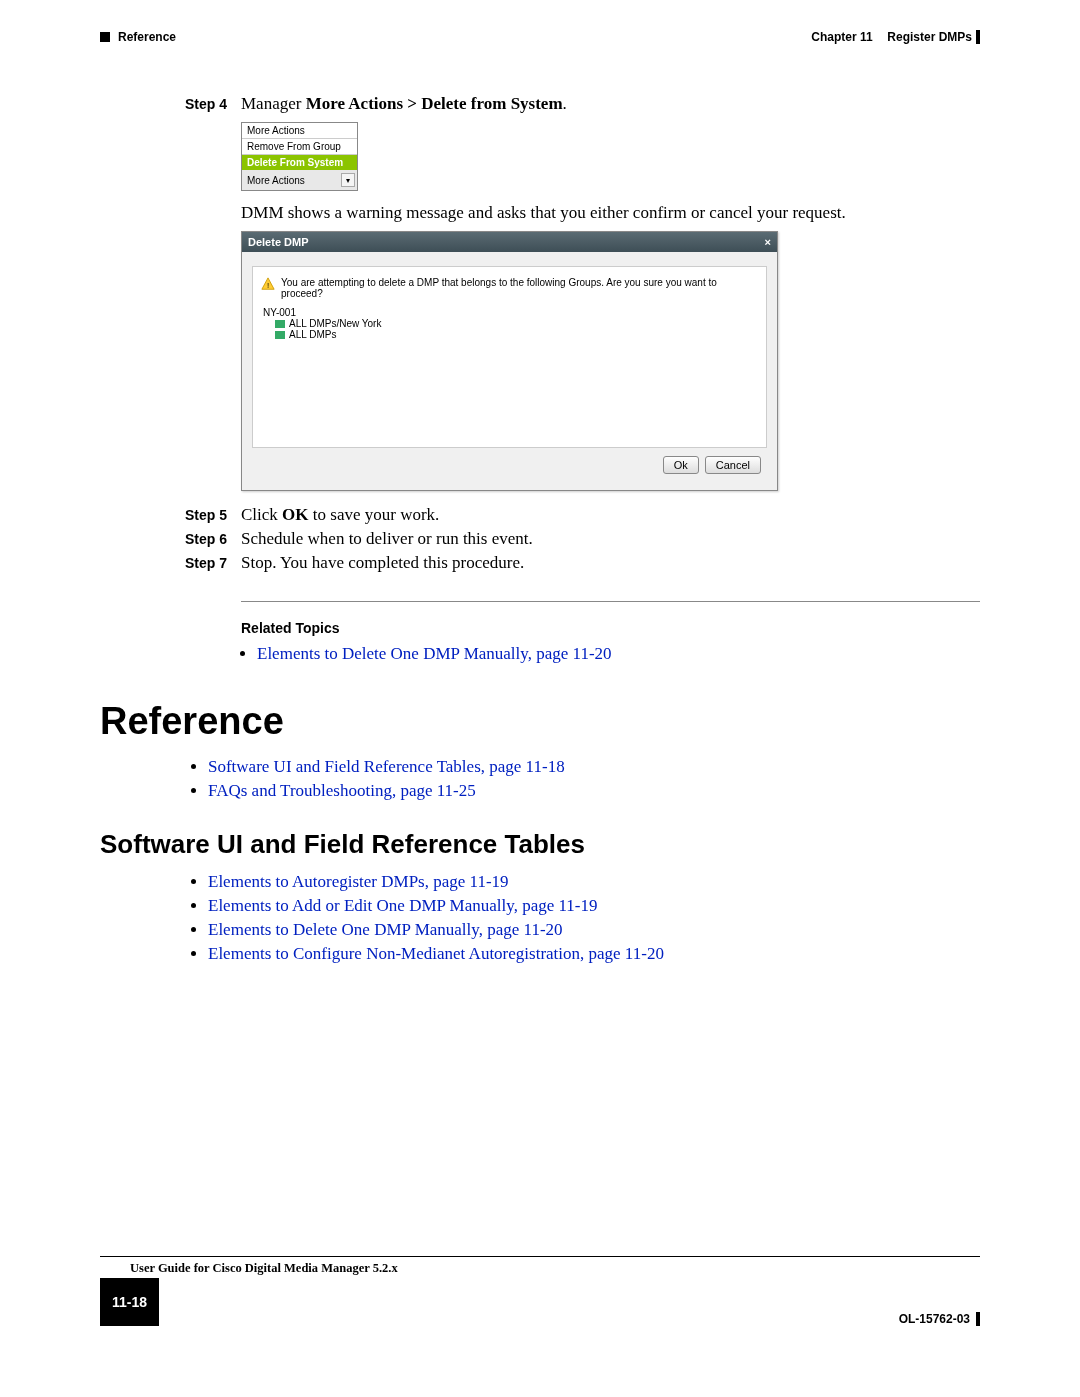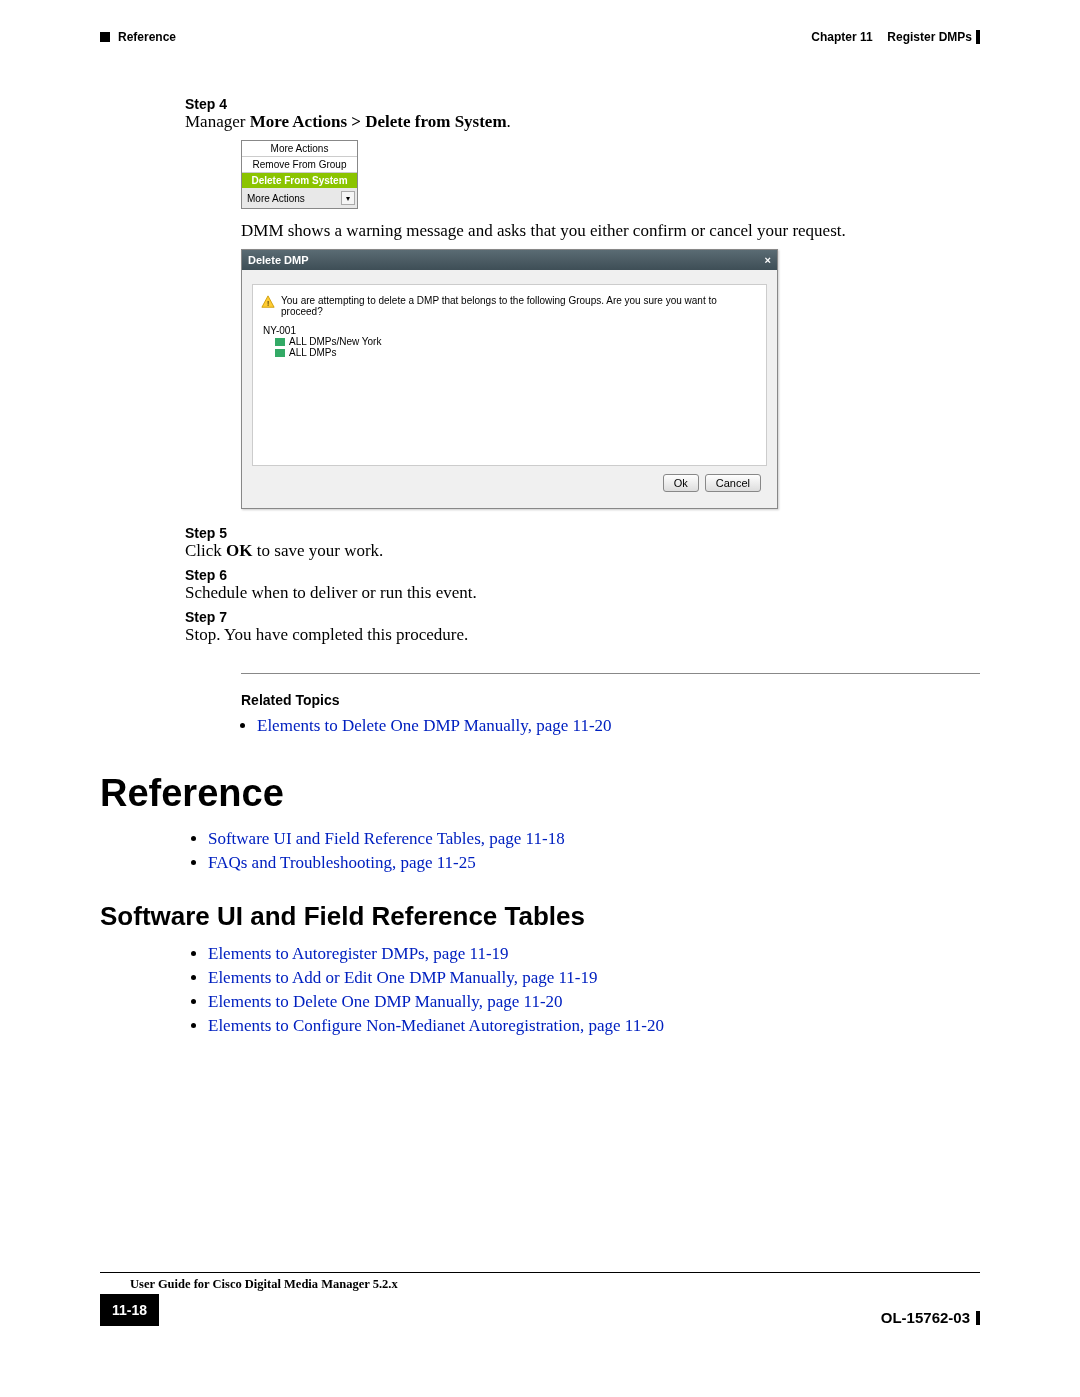--- a/index.html
+++ b/index.html
@@ -24,25 +24,25 @@
     font-family: Arial, Helvetica, sans-serif;
     font-size: 12px;
     font-weight: bold;
     margin-bottom: 50px;
   }
   .header-left { display:flex; align-items:center; gap:8px;}
   .header-right { display:flex; align-items:center; gap:4px;}
   .black-sq { width:10px; height:10px; background:#000; display:inline-block; }
   .black-bar { width:4px; height:14px; background:#000; display:inline-block;}
   .content { padding-left: 85px; }
-  .step-row { display:flex; align-items:flex-start; margin-bottom:4px;flex-direction:column; }
+  .step-row { display:flex; align-items:flex-start; margin-bottom:4px; }
   .step-label { font-family: Arial, Helvetica, sans-serif; font-weight:bold; font-size:14px; width:56px; flex-shrink:0; padding-top:2px;}
   .step-body { flex:1; }
   .or-label { font-family: Arial, Helvetica, sans-serif; font-weight:bold; font-size:13px; margin:18px 0 18px 56px;}
-  .dropdown-img { margin: 8px 0 12px 56px; border:1px solid #888; width:115px; font-family:Arial,sans-serif; font-size:10px; background:#fff;text-align:center;}
+  .dropdown-img { margin: 8px 0 12px 56px; border:1px solid #888; width:115px; font-family:Arial,sans-serif; font-size:10px; background:#fff;}
   .dropdown-img div { padding:2px 5px; border-bottom:1px solid #ccc; }
   .dropdown-img .selected { background:#8bc400; color:#fff; border:none;font-weight:bold;}
   .dropdown-img .btn-row { background:#e8e8e8; display:flex; justify-content:space-between; align-items:center; border:none; padding:3px 2px 3px 5px;}
   .dropdown-img .arrow { width:12px; height:12px; display:inline-flex; align-items:center; justify-content:center; background:#f5f5f5; border:1px solid #aaa; font-size:8px;}
   .dialog-wrap { margin: 8px 0 14px 56px;}
   .dialog { width:535px; font-family:Arial,sans-serif; font-size:10px; background:#84cc16; border:1px solid #888; box-shadow:1px 1px 2px rgba(0,0,0,0.2);}
   .dialog-title { background:linear-gradient(#5a6b73,#3e4e56); color:#fff; padding:4px 6px; font-weight:bold; display:flex; justify-content:space-between; align-items:center; font-size:11px;}
   .dialog-close { font-weight:bold; cursor:default;}
   .dialog-body { padding:14px 10px 8px 10px; background:#f0f0f0;}
   .warn-box { background:#fff; border:1px solid #ccc; padding:10px 8px 40px 8px; min-height:130px;}
@@ -60,22 +60,22 @@
   ul.links li a { color:#0020c0; text-decoration:none;}
   h1.big { font-family:Arial,Helvetica,sans-serif; font-weight:600; font-size:38px; margin:36px 0 14px 0;}
   h2.sub { font-family:Arial,Helvetica,sans-serif; font-weight:600; font-size:26px; margin:28px 0 12px 0;}
   ul.plain { margin:0 0 0 108px; padding:0;}
   ul.plain li { margin:4px 0;}
   ul.plain li a { color:#0020c0; text-decoration:none;}
   .footer { position:absolute; bottom:4px; left:100px; right:100px;}
   .footer-line { border-top:1px solid #000; margin-bottom:0;}
   .footer-row { display:flex; justify-content:space-between; align-items:flex-end; font-family:Arial,Helvetica,sans-serif;}
   .footer-title { font-weight:bold; font-size:12.5px; padding:4px 0 2px 30px;}
-  .page-num-box { background:#000; color:#fff; font-weight:bold; padding:8px 12px; font-size:14px; display:inline-block;}
-  .doc-id { font-size:15px; font-weight:bold; display:flex; align-items:center; gap:6px;}
+  .page-num-box { background:#000; color:#fff; font-weight:bold; padding:16px 12px; font-size:14px; display:inline-block;}
+  .doc-id { font-size:12px; font-weight:bold; display:flex; align-items:center; gap:6px;}
 </style>
 </head>
 <body>
 
 <div class="page">
 
   <div class="header-row">
     <div class="header-left">
       <span class="black-sq"></span>
       <span>Reference</span>

